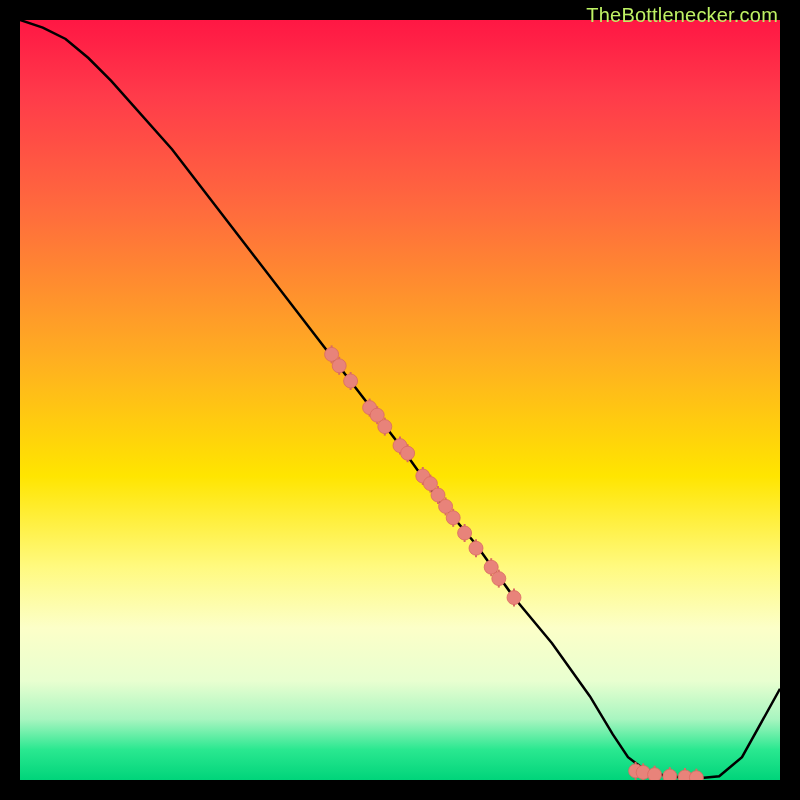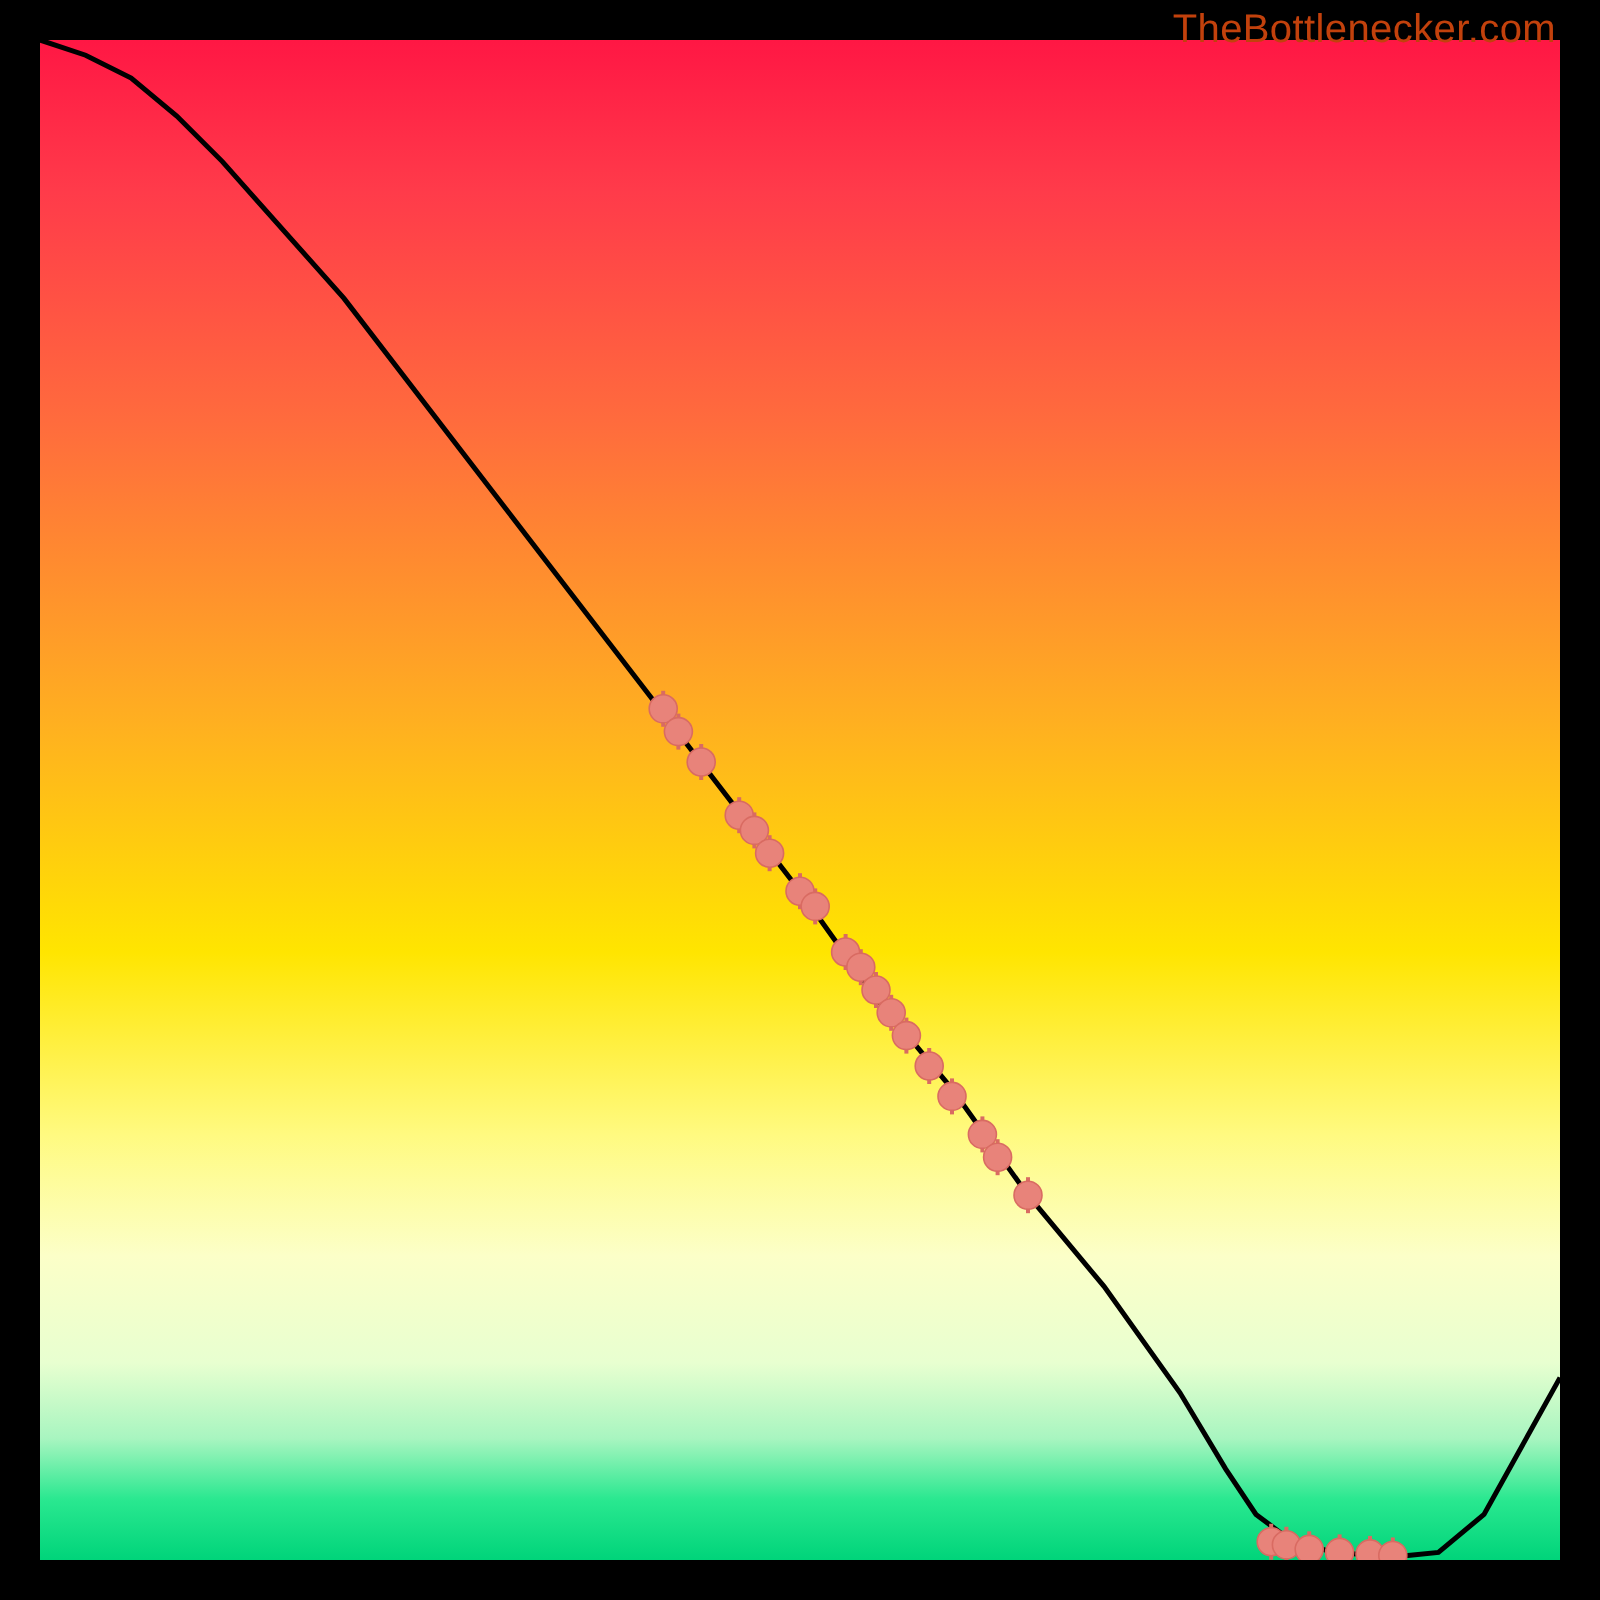--- a/index.html
+++ b/index.html
@@ -27,21 +27,21 @@
       #e8ffd0 87%,
       #a8f5c0 92%,
       #2ae890 96%,
       #00d47a 100%);
     overflow: hidden;
   }
   .watermark {
     position: absolute;
     top: 4px;
     right: 22px;
-    color: #c2410c;
+    color: #bef264;
     font-size: 20px;
     font-weight: 500;
     letter-spacing: 0.2px;
     z-index: 10;
   }
   svg.overlay {
     position: absolute;
     left: 0; top: 0;
     width: 100%; height: 100%;
   }

